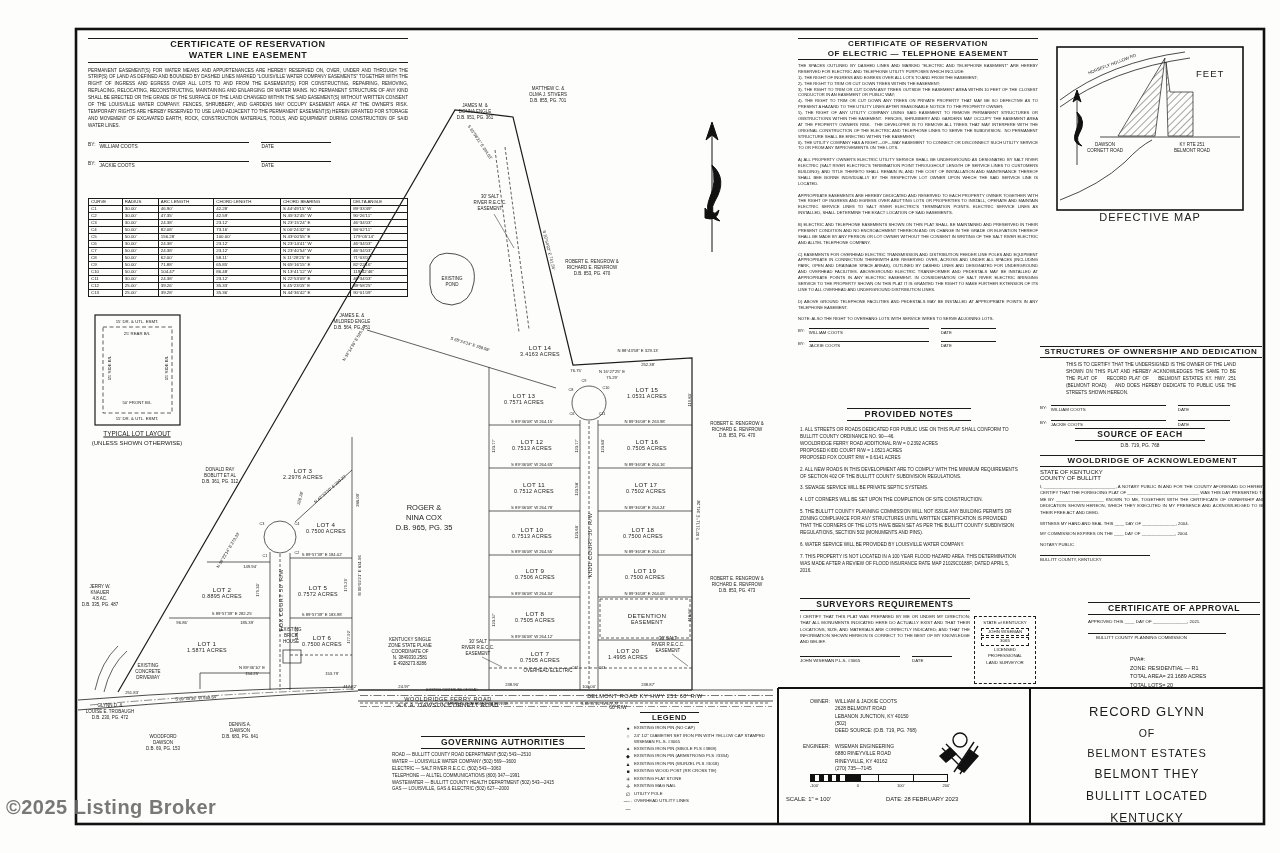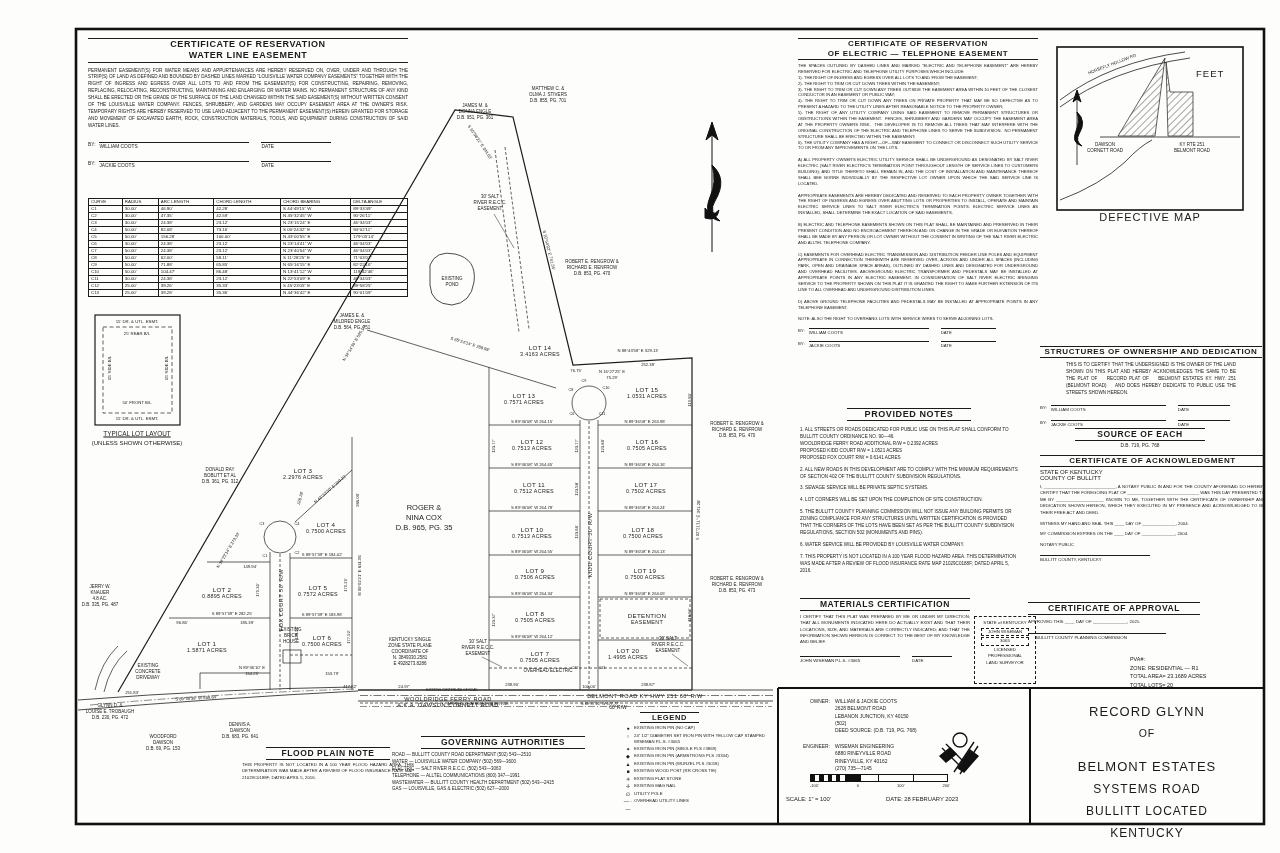--- a/index.html
+++ b/index.html
@@ -356,21 +356,21 @@
       <span class="dt" style="width:52px;">DATE</span>
     </div>
   </section>
 
   <section class="cert" style="left:1075px;top:428px;width:130px;text-align:center;">
     <div class="cert-title" style="font-size:8.5px;">SOURCE OF EACH</div>
     <div style="font-size:4.8px;margin-top:2px;">D.B. 719, PG. 768</div>
   </section>
 
   <section class="cert" style="left:1040px;top:455px;width:225px;">
-    <div class="cert-title" style="font-size:8px;">CERTIFICATE OF ACKNOWLEDGMENT</div>
+    <div class="cert-title" style="font-size:8px;">WOOLDRIDGE OF ACKNOWLEDGMENT</div>
     <div style="font-size:6px;margin-top:2px;">STATE OF KENTUCKY</div>
     <div style="font-size:6px;">COUNTY OF BULLITT</div>
     <div class="tiny" style="font-size:4.3px;margin-top:3px;">I, ______________________________, A NOTARY PUBLIC IN AND FOR THE COUNTY AFORESAID DO HEREBY CERTIFY THAT THE FOREGOING PLAT OF ______________________________ WAS THIS DAY PRESENTED TO ME BY ____________________ KNOWN TO ME, TOGETHER WITH THE CERTIFICATE OF OWNERSHIP AND DEDICATION SHOWN HEREON, WHICH THEY EXECUTED IN MY PRESENCE AND ACKNOWLEDGED TO BE THEIR FREE ACT AND DEED.</div>
     <div style="font-size:4.3px;margin-top:5px;">WITNESS MY HAND AND SEAL THIS ____ DAY OF ______________, 2004.</div>
     <div style="font-size:4.3px;margin-top:5px;">MY COMMISSION EXPIRES ON THE ____ DAY OF ______________, 2004.</div>
     <div style="font-size:4.3px;margin-top:6px;">NOTARY PUBLIC</div>
     <div style="font-size:4.3px;margin-top:8px;border-top:1px solid #1b1b1b;width:110px;padding-top:1px;">BULLITT COUNTY, KENTUCKY</div>
   </section>
 
   <section class="cert" style="left:800px;top:408px;width:218px;">
@@ -383,52 +383,48 @@
         <div class="gn-item">2. ALL NEW ROADS IN THIS DEVELOPMENT ARE TO COMPLY WITH THE MINIMUM REQUIREMENTS OF SECTION 402 OF THE BULLITT COUNTY SUBDIVISION REGULATIONS.</div>
         <div class="gn-item">3. SEWAGE SERVICE WILL BE PRIVATE SEPTIC SYSTEMS.</div>
         <div class="gn-item">4. LOT CORNERS WILL BE SET UPON THE COMPLETION OF SITE CONSTRUCTION.</div>
         <div class="gn-item">5. THE BULLITT COUNTY PLANNING COMMISSION WILL NOT ISSUE ANY BUILDING PERMITS OR ZONING COMPLIANCE FOR ANY STRUCTURES UNTIL WRITTEN CERTIFICATION IS PROVIDED THAT THE CORNERS OF THE LOTS HAVE BEEN SET AS PER THE BULLITT COUNTY SUBDIVISION REGULATIONS, SECTION 502 (MONUMENTS AND PINS).</div>
         <div class="gn-item">6. WATER SERVICE WILL BE PROVIDED BY LOUISVILLE WATER COMPANY.</div>
         <div class="gn-item">7. THIS PROPERTY IS NOT LOCATED IN A 100 YEAR FLOOD HAZARD AREA. THIS DETERMINATION WAS MADE AFTER A REVIEW OF FLOOD INSURANCE RATE MAP 21029C0188F; DATED APRIL 5, 2016.</div>
       </div>
   </section>
 
   <section class="cert" style="left:800px;top:598px;width:170px;">
-    <div class="cert-title" style="font-size:8.5px;">MATERIALS CERTIFICATION</div>
+    <div class="cert-title" style="font-size:8.5px;">SURVEYORS REQUIREMENTS</div>
     <div class="tiny" style="font-size:4.3px;margin-top:3px;">I CERTIFY THAT THIS PLAT WAS PREPARED BY ME OR UNDER MY DIRECTION; THAT ALL MONUMENTS INDICATED HERE DO ACTUALLY EXIST AND THAT THEIR LOCATIONS, SIZE, AND MATERIALS ARE CORRECTLY INDICATED; AND THAT THE INFORMATION SHOWN HEREON IS CORRECT TO THE BEST OF MY KNOWLEDGE AND BELIEF.</div>
     <div class="sig" style="font-size:4.4px;margin-top:10px;">
       <span class="nm" style="width:100px;">JOHN WISEMAN P.L.S. #3065</span>
       <span class="dt" style="width:40px;">DATE</span>
     </div>
   </section>
   <div class="stampbox" style="left:974px;top:616px;width:56px;height:60px;" id="stamp">
       <div>STATE of KENTUCKY</div>
       <div class="inner">JOHN WISEMAN</div>
       <div class="inner">3065</div>
       <div>LICENSED</div>
       <div>PROFESSIONAL</div>
       <div>LAND SURVEYOR</div>
     </div>
 
-  <section class="cert" style="left:1028px;top:602px;width:172px;">
+  <section class="cert" style="left:1088px;top:602px;width:172px;">
     <div class="cert-title" style="font-size:8.5px;">CERTIFICATE OF APPROVAL</div>
     <div style="font-size:4.4px;margin-top:4px;">APPROVED THIS ____ DAY OF ______________, 2021.</div>
     <div style="font-size:4.4px;margin-top:9px;border-top:1px solid #1b1b1b;width:130px;padding:1px 0 0 8px;">BULLITT COUNTY PLANNING COMMISSION</div>
   </section>
   <div class="abs" style="left:1130px;top:655px;font-size:5.4px;line-height:1.6;" id="summary">
       <div>PVA#:</div>
       <div>ZONE: RESIDENTIAL — R1</div>
       <div>TOTAL AREA= 23.1689 ACRES</div>
       <div>TOTAL LOTS= 20</div>
     </div>
 
-  <section class="cert" style="left:242px;top:747px;width:172px;">
-    <div class="cert-title" style="font-size:8.5px;width:120px;margin:0 auto;">FLOOD PLAIN NOTE</div>
-    <div class="tiny" style="font-size:4.3px;margin-top:2px;">THIS PROPERTY IS NOT LOCATED IN A 100 YEAR FLOOD HAZARD AREA. THIS DETERMINATION WAS MADE AFTER A REVIEW OF FLOOD INSURANCE RATE MAP 21029C0188F; DATED APRIL 5, 2016.</div>
-  </section>
 
   <section class="cert" style="left:622px;top:712px;width:152px;">
     <div class="cert-title" style="font-size: 7.5px;width:55px;margin:0 0 2px 18px;">LEGEND</div>
     <div id="legend-list">
         <div class="legend-row">
           <span class="sym">●</span>
           <span class="txt">EXISTING IRON PIN (NO CAP)</span>
         </div>
         <div class="legend-row">
           <span class="sym">○</span>
@@ -529,22 +525,22 @@
           <span>200'</span>
         </div>
     </div>
     <div style="position:absolute;left:4px;top:104px;font-size:5.8px;">SCALE: 1" = 100'</div>
     <div style="position:absolute;left:104px;top:104px;font-size:5.8px;">DATE: 28 FEBRUARY 2023</div>
   </div>
 
   <div class="abs" style="left:1032px;top:694px;width:230px;" id="record-block">
       <div class="rp-line" style="font-size: 13px; margin-top: 10px;">RECORD GLYNN</div>
       <div class="rp-line" style="font-size: 10.5px; margin-top: 8px;">OF</div>
-      <div class="rp-line" style="font-size: 13px; margin-top: 20px;">BELMONT ESTATES</div>
-      <div class="rp-line" style="font-size: 12px; margin-top: 8px;">SYSTEMS ROAD</div>
+      <div class="rp-line" style="font-size: 11px; margin-top: 8px;">BELMONT ESTATES</div>
+      <div class="rp-line" style="font-size: 12px; margin-top: 8px;">BELMONT THEY</div>
       <div class="rp-line" style="font-size: 12px; margin-top: 8px;">BULLITT LOCATED</div>
       <div class="rp-line" style="font-size: 12px; margin-top: 8px;">KENTUCKY</div>
     </div>
 
   <div id="plat-labels" class="abs" style="left:0;top:0;width:1280px;height:853px;">
       <div class="lot-label" style="left: 207px; top: 646px;">
         <div>LOT 1</div>
         <div class="ac">1.5871 ACRES</div>
       </div>
       <div class="lot-label" style="left: 222px; top: 592px;">
@@ -756,13 +752,14 @@
       <div class="dim" style="left: 297px; top: 524px; font-size: 3.8px; transform: translate(-50%, -50%) rotate(0deg);">C4</div>
       <div class="dim" style="left: 572px; top: 414px; font-size: 3.8px; transform: translate(-50%, -50%) rotate(0deg);">C6</div>
       <div class="dim" style="left: 571px; top: 390px; font-size: 3.8px; transform: translate(-50%, -50%) rotate(0deg);">C8</div>
       <div class="dim" style="left: 584px; top: 381px; font-size: 3.8px; transform: translate(-50%, -50%) rotate(0deg);">C9</div>
       <div class="dim" style="left: 606px; top: 388px; font-size: 3.8px; transform: translate(-50%, -50%) rotate(0deg);">C10</div>
       <div class="dim" style="left: 602px; top: 414px; font-size: 3.8px; transform: translate(-50%, -50%) rotate(0deg);">C11</div>
       <div class="dim" style="left: 575px; top: 668px; font-size: 3.8px; transform: translate(-50%, -50%) rotate(0deg);">C12</div>
       <div class="dim" style="left: 602px; top: 668px; font-size: 3.8px; transform: translate(-50%, -50%) rotate(0deg);">C13</div>
     </div>
 
+  <div class="watermark">©2025 Listing Broker</div>
 </div>
 
 </body></html>

